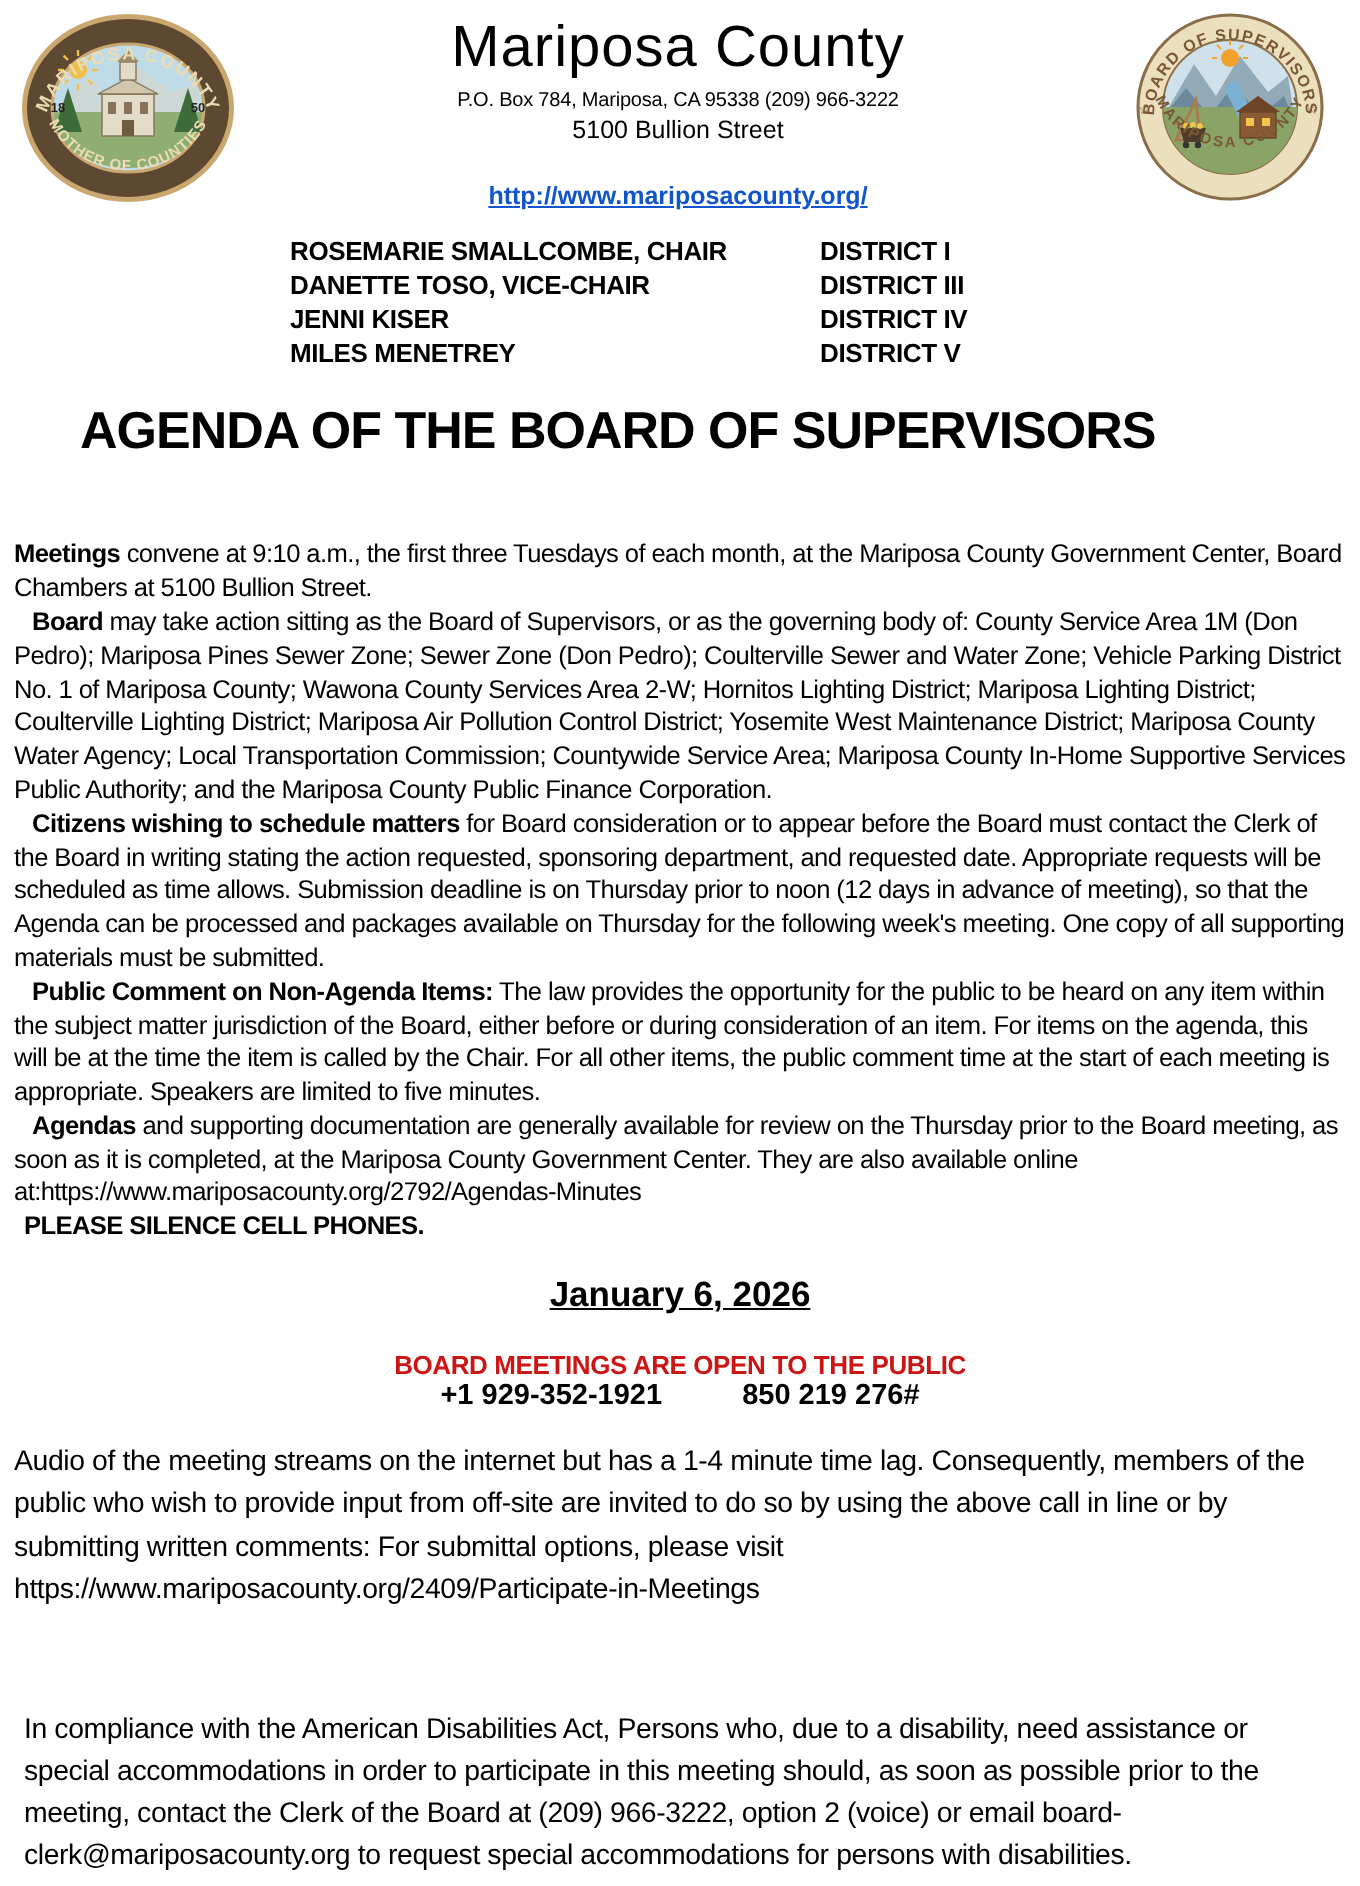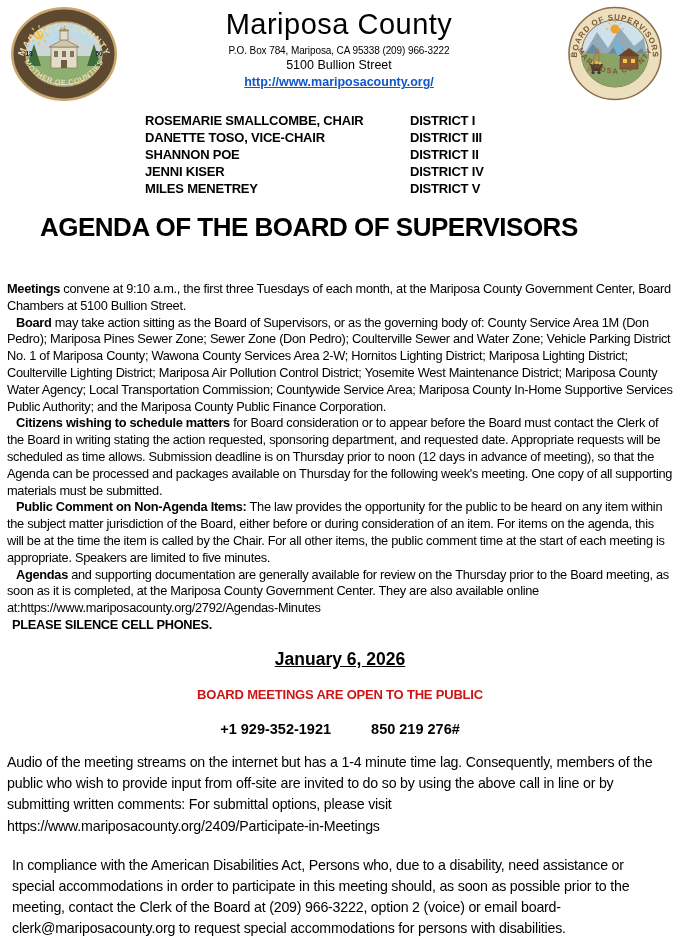--- a/index.html
+++ b/index.html
@@ -11,21 +11,21 @@
   }
 
   
   .header { display: flex; align-items: flex-start; padding: 6px 10px 0 10px; }
   .seal { flex: 0 0 auto; }
   .header-center { flex: 1 1 auto; text-align: center; padding-top: 2px; }
   .title { font-size: 29px; line-height: 1.15; letter-spacing: 0.5px; }
   .addr-line { font-size: 10px; margin-top: 4px; letter-spacing: -0.1px; }
   .street-line { font-size: 12.5px; margin-top: 2px; }
   .site-link {
-    display: inline-block; margin-top: 3px;
+    display: inline-block; margin-top: 19px;
     font-size: 12.5px; font-weight: bold;
     color: #1155cc; text-decoration: underline; cursor: pointer;
   }
 
   
   .members { margin: 10px 0 0 145px; }
   .member-row { display: flex; font-weight: bold; font-size: 13px; line-height: 17px; letter-spacing: -0.2px; }
   .member-name { width: 265px; }
 
   
@@ -42,21 +42,21 @@
 
   
   .meeting-date {
     text-align: center; font-weight: bold; font-size: 17.5px;
     text-decoration: underline; margin-top: 15px;
   }
   .open-notice {
     text-align: center; font-weight: bold; font-size: 13px;
     color: #cc1616; margin-top: 17px; letter-spacing: -0.2px;
   }
-  .phone-line { text-align: center; font-weight: bold; font-size: 14.5px; margin-top: 19px; }
+  .phone-line { text-align: center; font-weight: bold; font-size: 14.5px; }
   .phone-line .gap { display: inline-block; width: 40px; }
 
   
   .audio-text {
     margin: 15px 7px 0 7px; font-size: 14.2px; line-height: 21.3px; letter-spacing: -0.2px;
   }
   .ada-text {
     position: absolute; left: 12px; right: 12px; bottom: 4px;
     text-align: left; font-size: 14.2px; line-height: 21px; letter-spacing: -0.2px;
   }
@@ -157,24 +157,20 @@
 <div class="members">
   <div class="member-row">
     <span class="member-name">ROSEMARIE SMALLCOMBE, CHAIR</span>
     <span class="member-district">DISTRICT I</span>
   </div>
   <div class="member-row">
     <span class="member-name">DANETTE TOSO, VICE-CHAIR</span>
     <span class="member-district">DISTRICT III</span>
   </div>
   <div class="member-row">
-    <span class="member-name">SHANNON POE</span>
-    <span class="member-district">DISTRICT II</span>
-  </div>
-  <div class="member-row">
     <span class="member-name">JENNI KISER</span>
     <span class="member-district">DISTRICT IV</span>
   </div>
   <div class="member-row">
     <span class="member-name">MILES MENETREY</span>
     <span class="member-district">DISTRICT V</span>
   </div>
 </div>
 
 <div class="main-heading">AGENDA OF THE BOARD OF SUPERVISORS</div>

